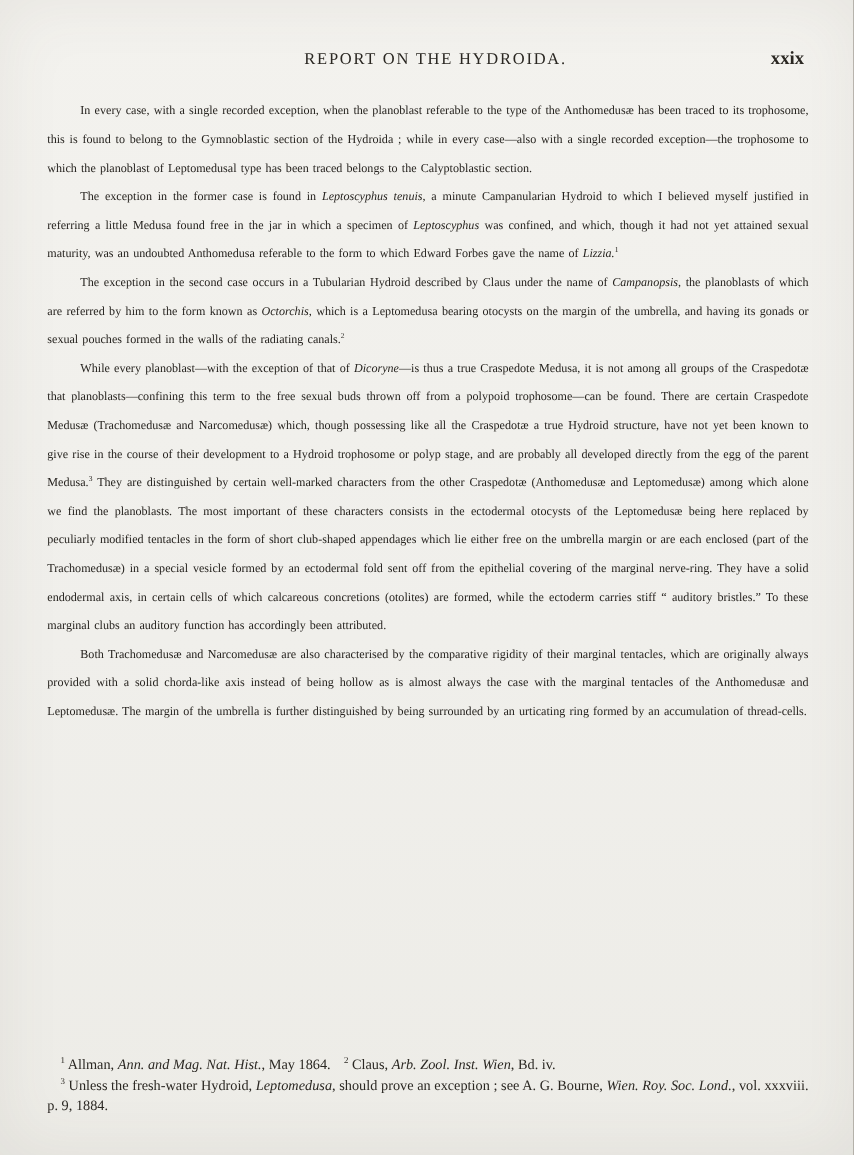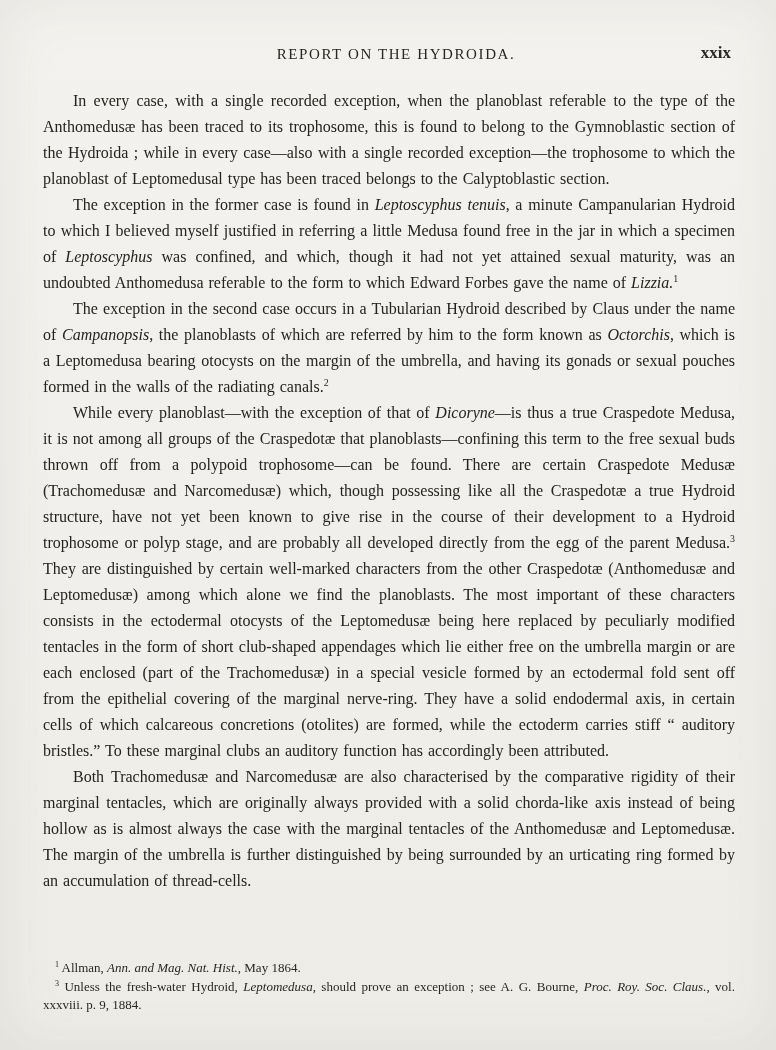--- a/index.html
+++ b/index.html
@@ -36,21 +36,21 @@
     color: #2a2722;
     font-weight: bold;
   }
   .body-text {
     position: absolute;
     top: 88px;
     left: 43px;
     right: 41px;
   }
   p.para {
-    font-size: 16px;
+    font-size: 11px;
     line-height: 26px;
     text-align: justify;
     text-indent: 30px;
     word-spacing: 1px;
   }
   em { font-style: italic; }
   sup { font-size: 0.62em; vertical-align: super; line-height: 0; }
   .footnotes {
     position: absolute;
     left: 43px;
@@ -82,17 +82,18 @@
     <p class="para"><span>In every case, with a single recorded exception, when the planoblast referable to the type of the Anthomedusæ has been traced to its trophosome, this is found to belong to the Gymnoblastic section of the Hydroida ; while in every case—also with a single recorded exception—the trophosome to which the planoblast of Leptomedusal type has been traced belongs to the Calyptoblastic section.</span></p>
     <p class="para"><span>The exception in the former case is found in </span><em>Leptoscyphus tenuis</em><span>, a minute Campanularian Hydroid to which I believed myself justified in referring a little Medusa found free in the jar in which a specimen of </span><em>Leptoscyphus</em><span> was confined, and which, though it had not yet attained sexual maturity, was an undoubted Anthomedusa referable to the form to which Edward Forbes gave the name of </span><em>Lizzia.</em><sup>1</sup></p>
     <p class="para"><span>The exception in the second case occurs in a Tubularian Hydroid described by Claus under the name of </span><em>Campanopsis</em><span>, the planoblasts of which are referred by him to the form known as </span><em>Octorchis</em><span>, which is a Leptomedusa bearing otocysts on the margin of the umbrella, and having its gonads or sexual pouches formed in the walls of the radiating canals.</span><sup>2</sup></p>
     <p class="para"><span>While every planoblast—with the exception of that of </span><em>Dicoryne</em><span>—is thus a true Craspedote Medusa, it is not among all groups of the Craspedotæ that planoblasts—confining this term to the free sexual buds thrown off from a polypoid trophosome—can be found.  There are certain Craspedote Medusæ (Trachomedusæ and Narcomedusæ) which, though possessing like all the Craspedotæ a true Hydroid structure, have not yet been known to give rise in the course of their development to a Hydroid trophosome or polyp stage, and are probably all developed directly from the egg of the parent Medusa.</span><sup>3</sup><span>  They are distinguished by certain well-marked characters from the other Craspedotæ (Anthomedusæ and Leptomedusæ) among which alone we find the planoblasts.  The most important of these characters consists in the ectodermal otocysts of the Leptomedusæ being here replaced by peculiarly modified tentacles in the form of short club-shaped appendages which lie either free on the umbrella margin or are each enclosed (part of the Trachomedusæ) in a special vesicle formed by an ectodermal fold sent off from the epithelial covering of the marginal nerve-ring.  They have a solid endodermal axis, in certain cells of which calcareous concretions (otolites) are formed, while the ectoderm carries stiff “ auditory bristles.”  To these marginal clubs an auditory function has accordingly been attributed.</span></p>
     <p class="para"><span>Both Trachomedusæ and Narcomedusæ are also characterised by the comparative rigidity of their marginal tentacles, which are originally always provided with a solid chorda-like axis instead of being hollow as is almost always the case with the marginal tentacles of the Anthomedusæ and Leptomedusæ.  The margin of the umbrella is further distinguished by being surrounded by an urticating ring formed by an accumulation of thread-cells.</span></p>
   </div>
 
   <div class="footnotes">
     <div class="footnote-row">
       <p class="footnote"><sup>1</sup><span> Allman, </span><em>Ann. and Mag. Nat. Hist.</em><span>, May 1864.</span></p>
+      <p class="footnote footnote-right"><sup>2</sup><span> Claus, </span><em>Arb. Zool. Inst. Wien</em><span>, Bd. iv.</span></p>
     </div>
-    <p class="footnote-wide"><sup>3</sup><span> Unless the fresh-water Hydroid, </span><em>Leptomedusa</em><span>, should prove an exception ; see A. G. Bourne, </span><em>Proc. Roy. Soc. Claus.</em><span>, vol. xxxviii. p. 9, 1884.</span></p>
+    <p class="footnote-wide"><sup>3</sup><span> Unless the fresh-water Hydroid, </span><em>Leptomedusa</em><span>, should prove an exception ; see A. G. Bourne, </span><em>Wien. Roy. Soc. Lond.</em><span>, vol. xxxviii. p. 9, 1884.</span></p>
   </div>
 
 </div>
 
 </body></html>

